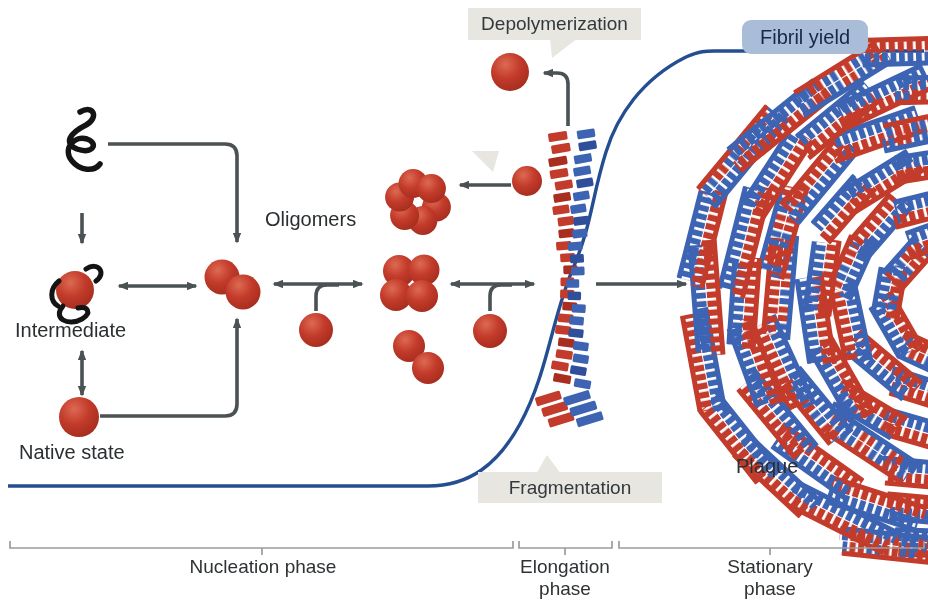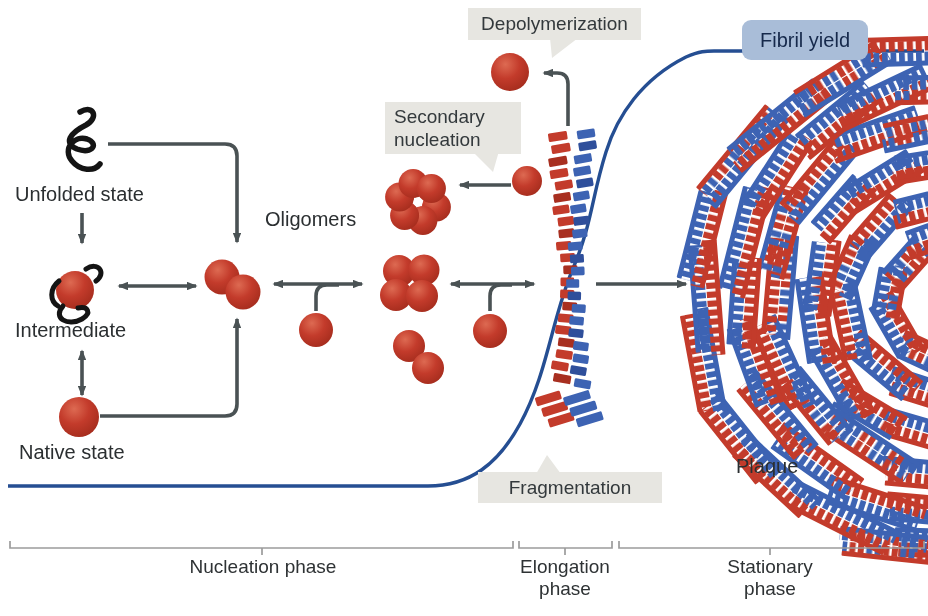--- a/index.html
+++ b/index.html
@@ -520,27 +520,25 @@
       <polygon points="536,474 561,474 547,455"></polygon>
     </g>
 
     <g style="stroke:var(--bracket)" stroke-width="1.7" fill="none">
       <path d="M10,541 V548 H513 V541 M262,548 V555"></path>
       <path d="M519,541 V548 H612 V541 M565,548 V555"></path>
       <path d="M619,541 V548 H924 V541 M770,548 V555"></path>
     </g>
   </svg>
 
-  <div class="lbl" style="left:15px;top:183px;">Unfolded state</div>
   <div class="lbl" style="left:15px;top:319px;">Intermediate</div>
   <div class="lbl" style="left:19px;top:441px;text-align:center;">Native state</div>
   <div class="lbl" style="left:265px;top:196px;margin-top:12px;">Oligomers</div>
   <div class="lbl" style="left:736px;top:455px;">Plaque</div>
 
   <div class="callout" style="left:468px;top:8px;width:173px;height:32px;">Depolymerization</div>
-  <div class="callout left" style="left:385px;top:102px;width:127px;height:52px;white-space:normal;">Secondary nucleation</div>
   <div class="callout" style="left:478px;top:472px;width:184px;height:31px;">Fragmentation</div>
-  <div class="pill" style="left:742px;top:20px;width:126px;height:40px;">Fibril yield</div>
+  <div class="pill" style="left:742px;top:20px;width:126px;height:34px;">Fibril yield</div>
 
   <div class="phase" style="left:163px;top:556px;width:200px;">Nucleation phase</div>
   <div class="phase" style="left:510px;top:556px;width:110px;">Elongation phase</div>
   <div class="phase" style="left:715px;top:556px;width:110px;">Stationary phase</div>
 </div>
 
 </body></html>

